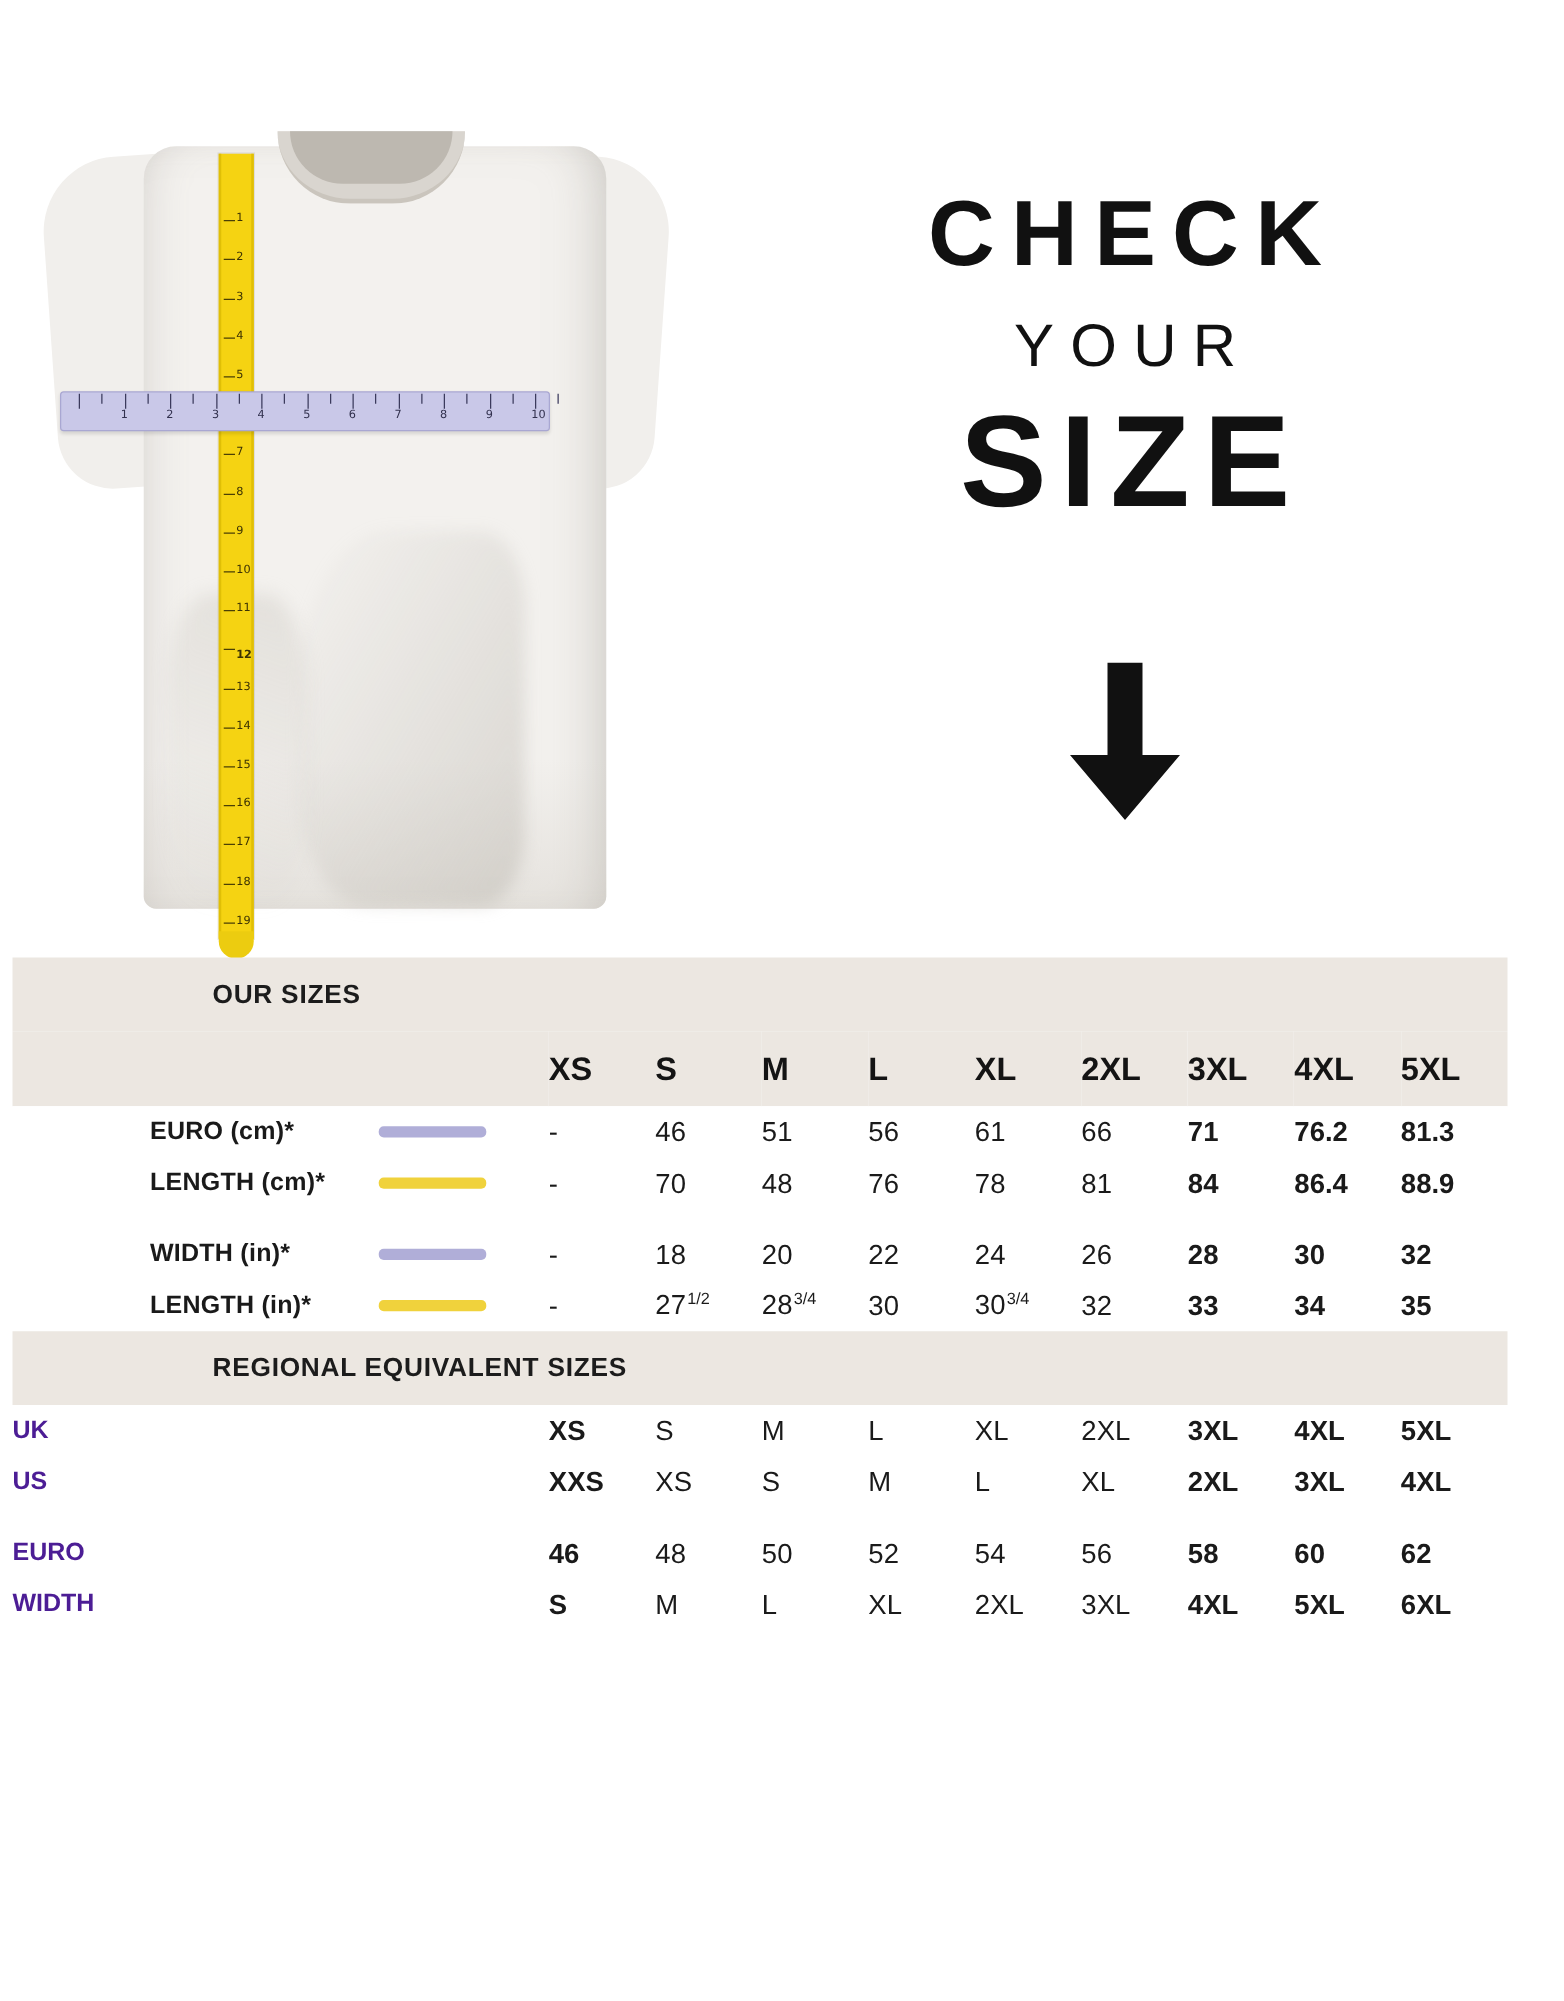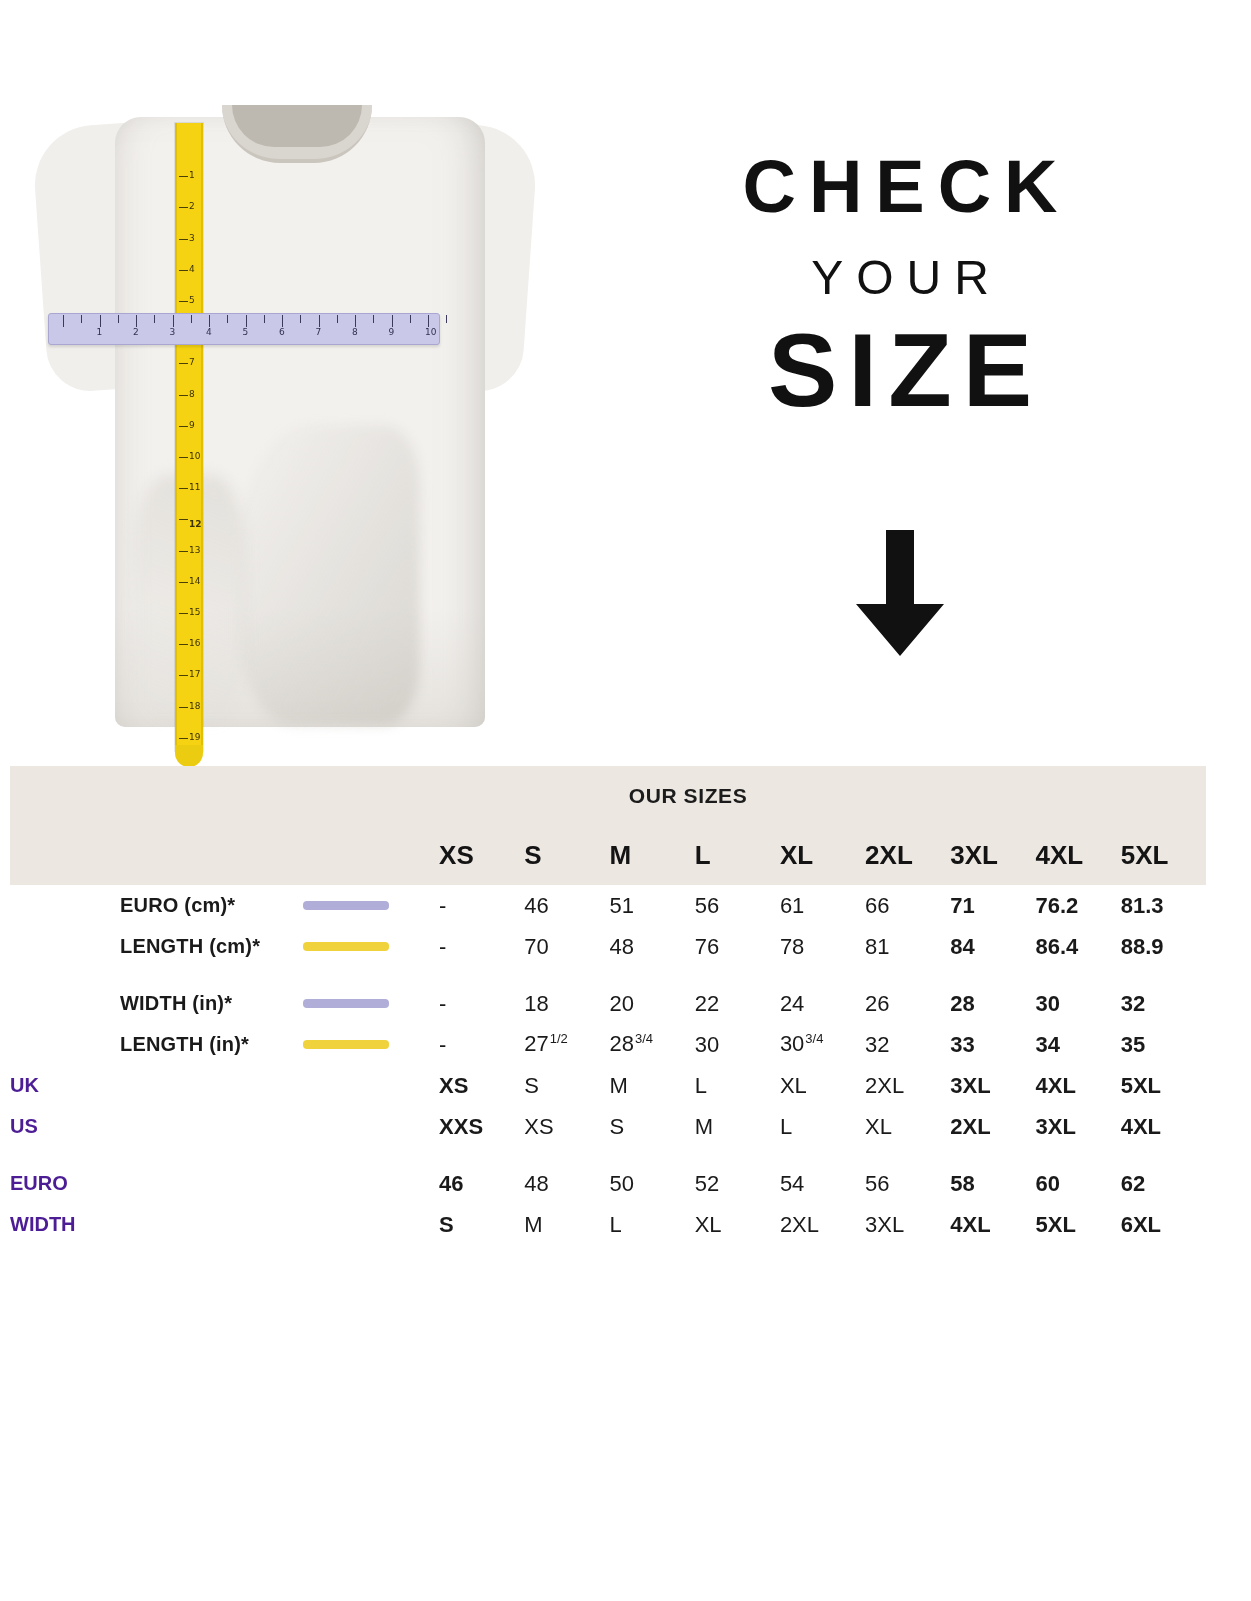--- a/index.html
+++ b/index.html
@@ -192,21 +192,21 @@
   .table-area {
     position: absolute;
     left: 10px;
     top: 766px;
     width: 1196px;
   }
   .band {
     background: #ece7e1;
   }
   .band-title {
-    text-align: center;
+    text-align: left;
     font-size: 21px;
     font-weight: bold;
     letter-spacing: .6px;
     color: #1c1c1c;
     padding: 18px 0 17px 0;
   }
   .band-title.shifted { padding-left: 160px; }
 
   table.sizes {
     width: 100%;
@@ -492,20 +492,23 @@
             <td class="val">30</td>
             <td class="val">30<sup>3/4</sup></td>
             <td class="val">32</td>
             <td class="val bold">33</td>
             <td class="val bold">34</td>
             <td class="val bold">35</td>
           </tr>
         </tbody>
     </table>
 
+    <div class="band">
+      <div class="band-title shifted">REGIONAL EQUIVALENT SIZES</div>
+    </div>
 
     <table class="sizes">
       <colgroup>
         <col class="lbl">
           <col class="sz">
           <col class="sz">
           <col class="sz">
           <col class="sz">
         <col class="sz">
           <col class="sz">

